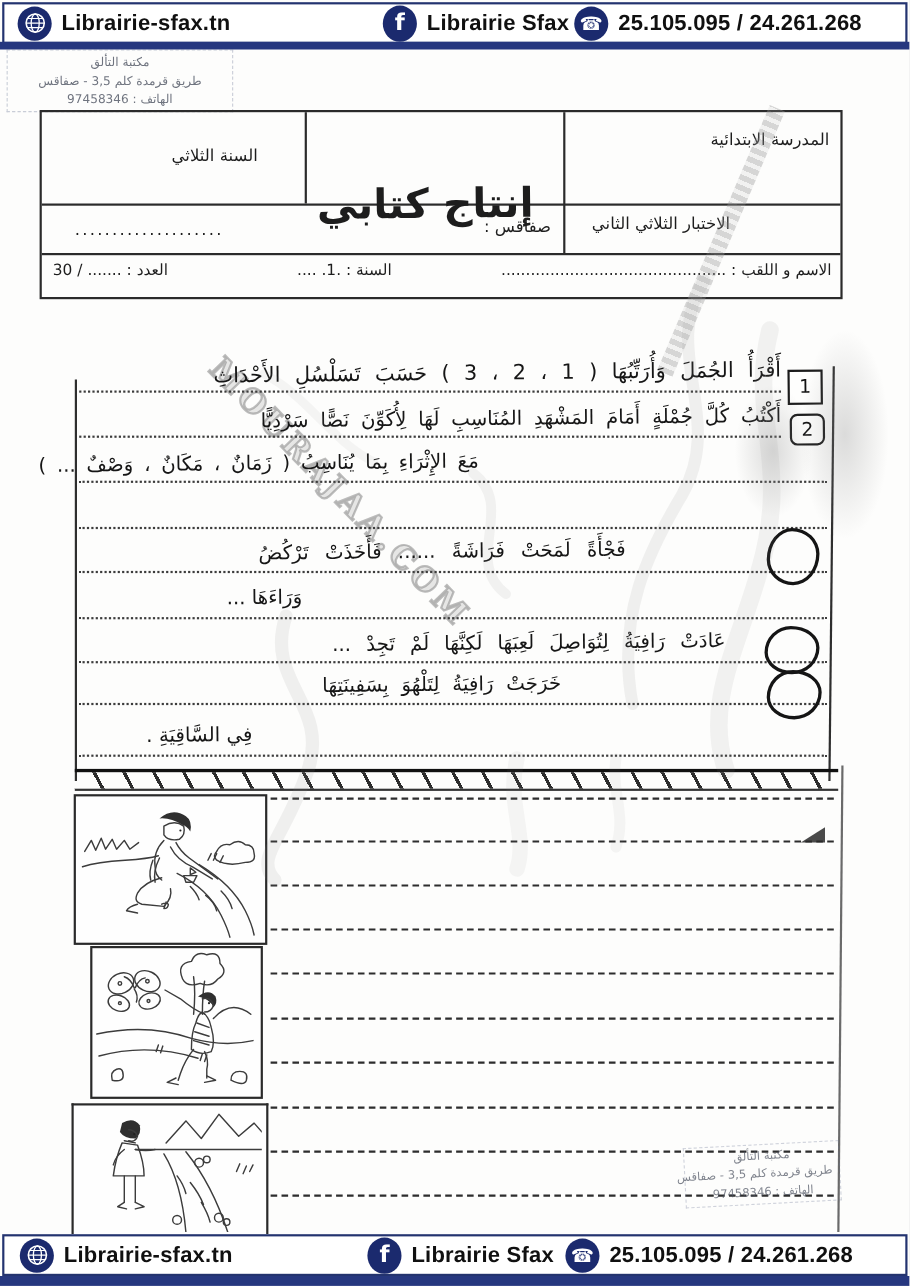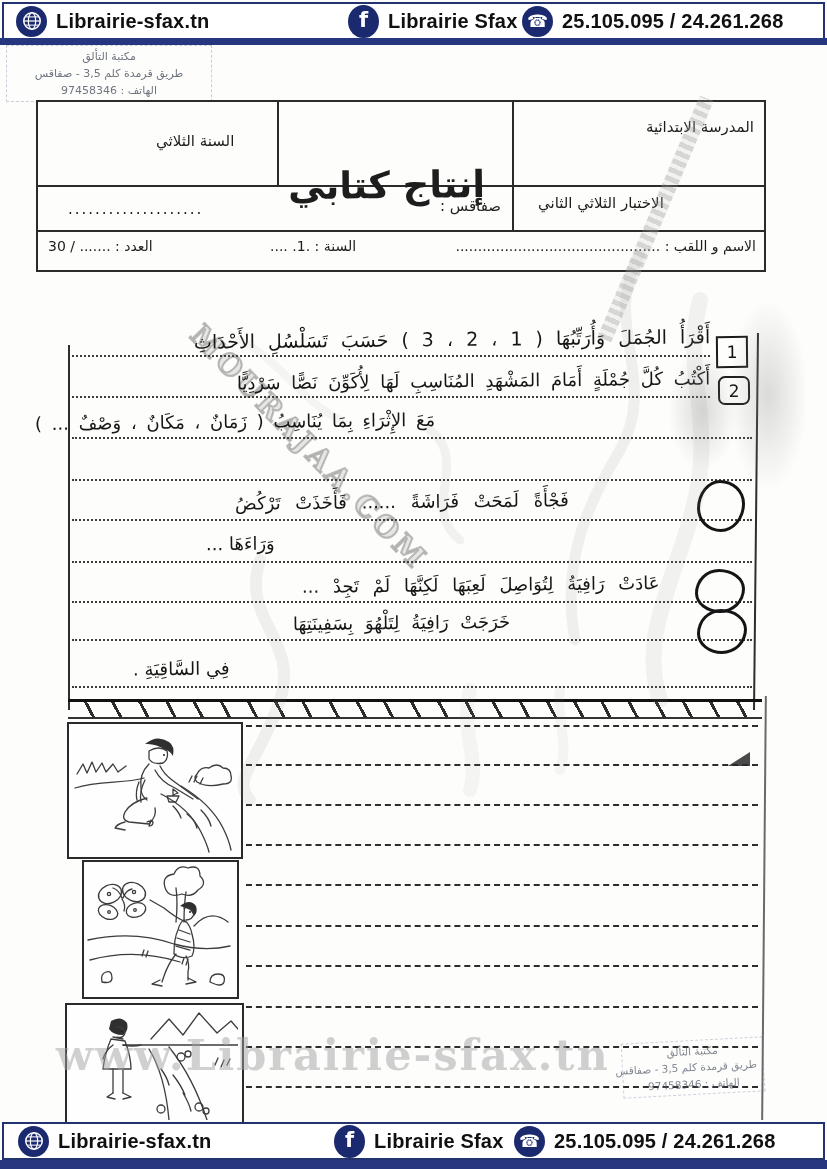--- a/index.html
+++ b/index.html
@@ -254,21 +254,20 @@
       <path d="M260,560 C240,620 300,640 280,700 C260,760 230,780 250,800" stroke-width="12" opacity=".12"></path>
       <path d="M430,430 C470,460 420,510 460,540" stroke-width="9" opacity=".10"></path>
       <path d="M470,690 C460,730 480,760 470,790" stroke-width="14" opacity=".08"></path>
       <path d="M560,690 C555,720 570,740 560,770" stroke-width="10" opacity=".08"></path>
       <path d="M240,340 C280,360 300,400 340,420" stroke-width="8" opacity=".08"></path>
     </g>
   </svg>
   <div class="splotch" style="left:728px;top:300px;width:80px;height:190px;"></div>
   <div class="splotch" style="left:668px;top:350px;width:70px;height:120px;"></div>
 
-  <div class="wm-site">www.Librairie-sfax.tn</div>
 
   <div class="stamp" style="left:622px;top:1040px;width:128px;font-size:10.5px;opacity:.7;transform:rotate(-3deg);">
     <div>مكتبة التألق</div>
     <div>طريق قرمدة كلم 3,5 - صفاقس</div>
     <div>الهاتف : 97458346</div>
   </div>
 
   <div class="wm-ghost">LIBRAIRIE</div>
 
   <div class="bar" style="top:1122px;">

